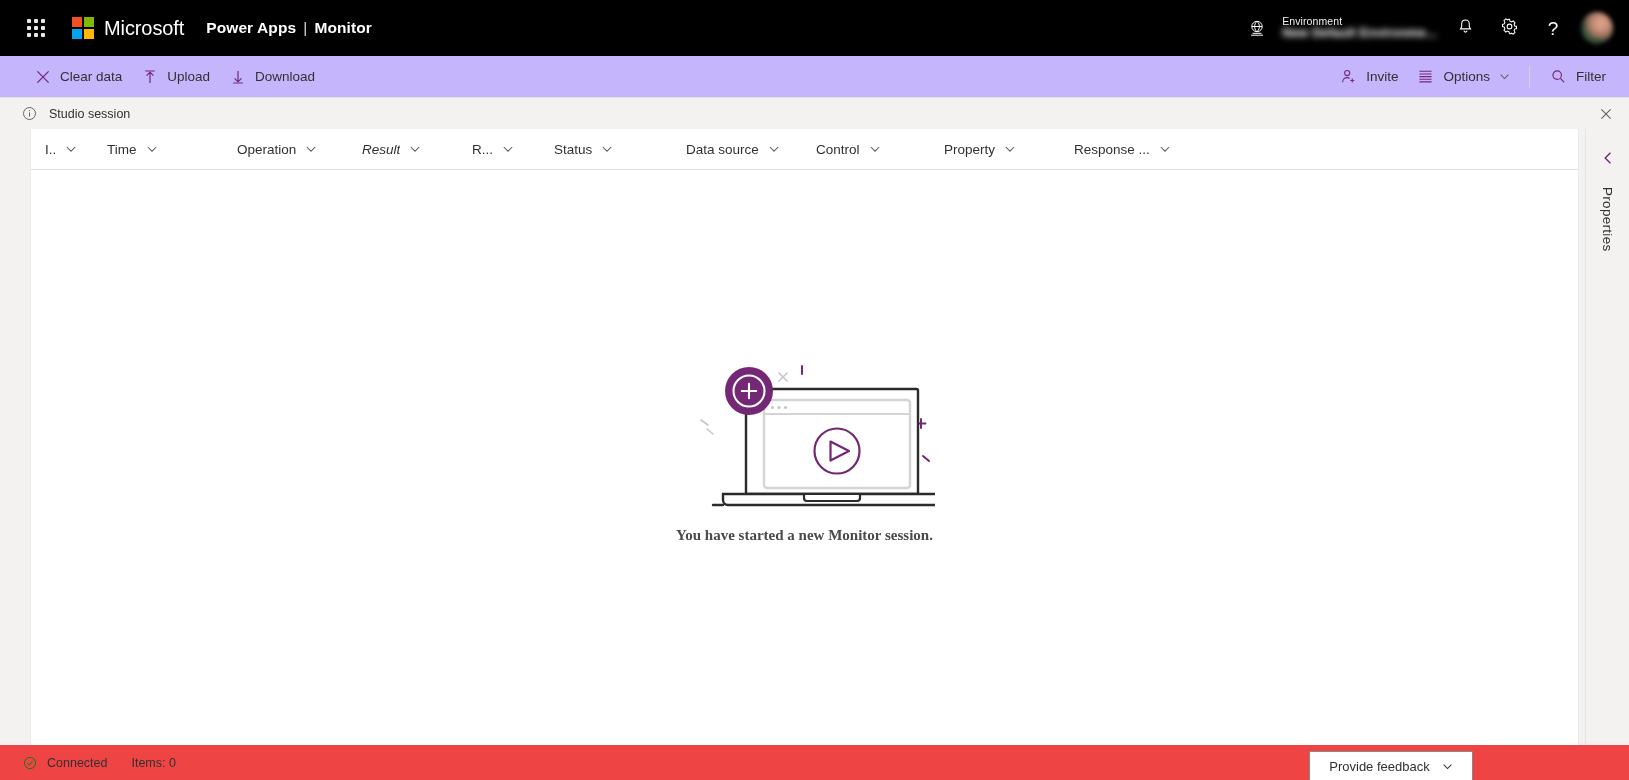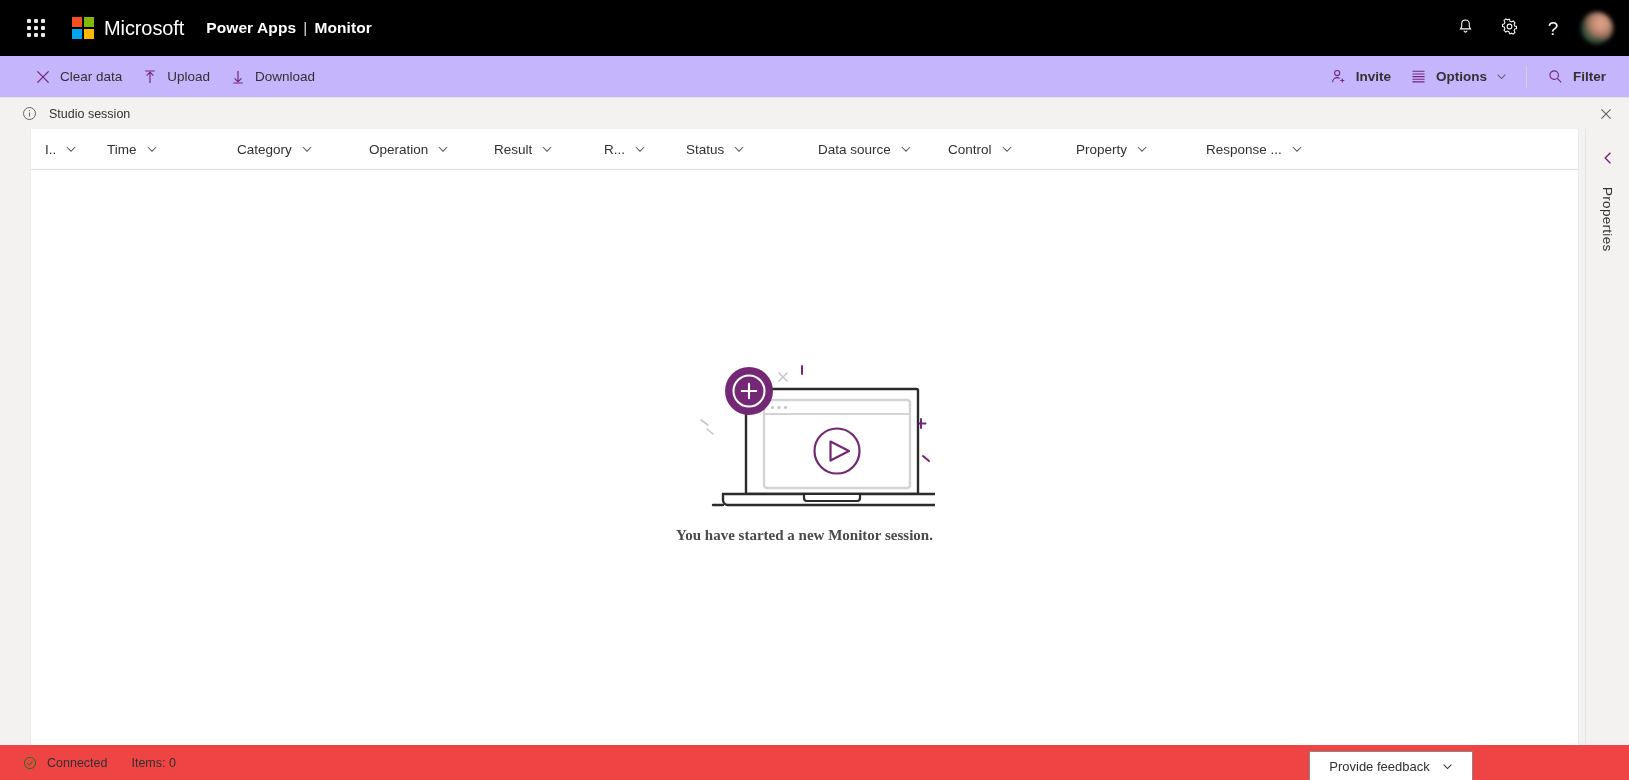--- a/index.html
+++ b/index.html
@@ -155,21 +155,21 @@
   .cmdbar {
     height: 42px;
     min-height: 42px;
     background: #c4b5fd;
     display: flex;
     align-items: center;
     padding: 0 14px 0 24px;
     border-bottom: 1px solid #e6e4e2;
   }
   .cmd-left, .cmd-right { display: flex; align-items: center; }
-  .cmd-right { margin-left: auto; font-weight: bold; }
+  .cmd-right { margin-left: auto; }
   .cmd-btn {
     display: flex;
     align-items: center;
     height: 34px;
     padding: 0 9px;
     cursor: pointer;
     white-space: nowrap;
     border-radius: 2px;
   }
   .cmd-ico {
@@ -384,20 +384,33 @@
     </div>
 
     <div class="app-title">
       <span>Power Apps</span><span class="sep">|</span><span>Monitor</span>
     </div>
 
     <div class="topbar-spacer"></div>
 
     <div class="topbar-right">
 
+      <div class="env-picker">
+        <span class="env-globe">
+          <svg width="20" height="20" viewBox="0 0 20 20" fill="none" stroke="#ffffff" stroke-width="1">
+            <ellipse cx="10" cy="8.5" rx="5.2" ry="5.2"></ellipse>
+            <path d="M4.8 8.5h10.4M10 3.3c1.6 1.6 2.4 3.4 2.4 5.2s-.8 3.6-2.4 5.2c-1.6-1.6-2.4-3.4-2.4-5.2S8.4 4.9 10 3.3z"></path>
+            <path d="M5.5 15.3h9M4 17.2h12"></path>
+          </svg>
+        </span>
+        <span class="env-text">
+          <span class="env-label">Environment</span>
+          <span class="env-value">New Default Environme...</span>
+        </span>
+      </div>
 
       <div class="icon-btn">
         <span>
           <svg width="19" height="19" viewBox="0 0 20 20" fill="none" stroke="#ffffff" stroke-width="1.1">
             <path d="M10 3.2c-2.4 0-4 1.8-4 4.1v3.1l-1.3 2.1h10.6L14 10.4V7.3c0-2.3-1.6-4.1-4-4.1z"></path>
             <path d="M8.3 14.4c.2.9.9 1.5 1.7 1.5s1.5-.6 1.7-1.5"></path>
           </svg>
         </span>
       </div>
 
@@ -521,37 +534,29 @@
             </span>
           </div>
           <div class="hcell" style="width: 130px;">
             <span class="hlbl">Time</span>
             <span class="hchev">
               <svg width="12" height="12" viewBox="0 0 12 12" fill="none" stroke="#605e5c" stroke-width="1.05">
                 <path d="M1.8 4L6 8.2 10.2 4"></path>
               </svg>
             </span>
           </div>
-          <div class="hcell" style="width: 132px;">
-            <span class="hlbl">Category</span>
-            <span class="hchev">
-              <svg width="12" height="12" viewBox="0 0 12 12" fill="none" stroke="#605e5c" stroke-width="1.05">
-                <path d="M1.8 4L6 8.2 10.2 4"></path>
-              </svg>
-            </span>
-          </div>
           <div class="hcell" style="width: 125px;">
             <span class="hlbl">Operation</span>
             <span class="hchev">
               <svg width="12" height="12" viewBox="0 0 12 12" fill="none" stroke="#605e5c" stroke-width="1.05">
                 <path d="M1.8 4L6 8.2 10.2 4"></path>
               </svg>
             </span>
           </div>
-          <div class="hcell" style="width: 110px;">
+          <div class="hcell" style="width: 110px; font-style: italic;">
             <span class="hlbl">Result</span>
             <span class="hchev">
               <svg width="12" height="12" viewBox="0 0 12 12" fill="none" stroke="#605e5c" stroke-width="1.05">
                 <path d="M1.8 4L6 8.2 10.2 4"></path>
               </svg>
             </span>
           </div>
           <div class="hcell" style="width: 82px;">
             <span class="hlbl">R...</span>
             <span class="hchev">

